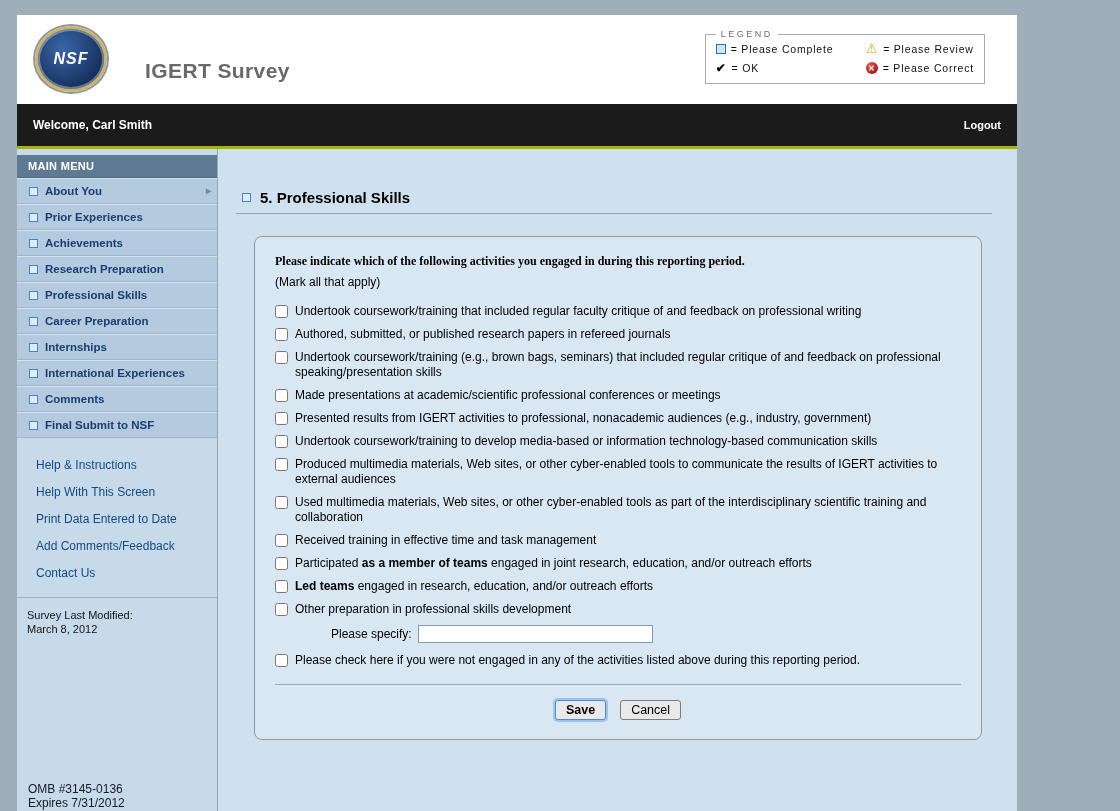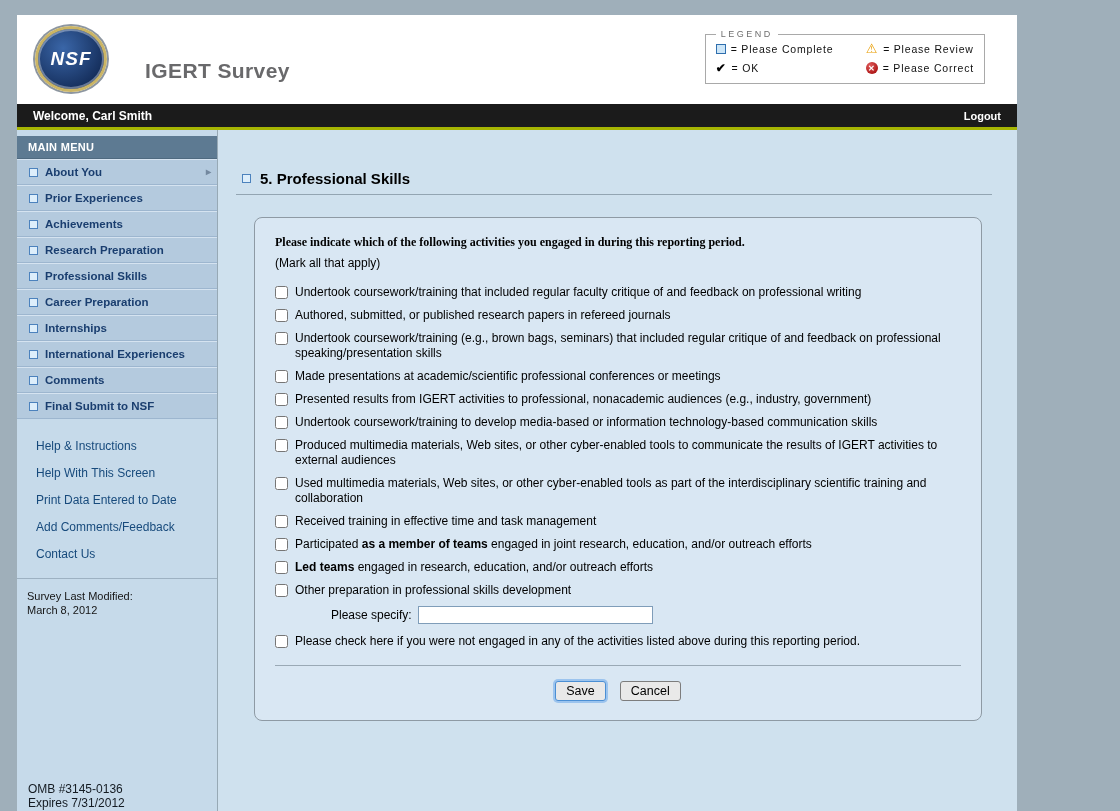--- a/index.html
+++ b/index.html
@@ -6,35 +6,35 @@
   html,body { background:#9fafba; font-family:"Liberation Sans", sans-serif; }
   .desktop { position:relative; width:1120px; height:811px; overflow:hidden; background:#9fafba; }
   .page { position:absolute; left:17px; top:15px; width:1000px; height:745px; background:#ffffff; }
 
   
   .header { position:relative; height:89px; background:#fff; }
   .logo { position:absolute; left:18px; top:11px; width:72px; height:66px; border-radius:50%;
           background: radial-gradient(circle at 38% 32%, #3a66a8 0%, #16305e 72%);
           border:3px solid #cbb565; box-shadow: inset 0 0 0 2px rgba(255,255,255,.35), 0 0 0 2px #8d96a0;
           display:flex; align-items:center; justify-content:center;
-          color:#fff; font-weight:bold; font-style:italic; font-size:19px; letter-spacing:1px; }
+          color:#fff; font-weight:bold; font-style:italic; font-size:16px; letter-spacing:1px; }
   .app-title { position:absolute; left:128px; top:44px; font-size:21px; font-weight:bold; color:#69696b; letter-spacing:.4px; }
   .legend { position:absolute; right:32px; top:14px; width:276px; border:1px solid #a9a9a9; background:#fff; padding:3px 10px 9px 10px; }
   .legend legend { font-size:9px; letter-spacing:2.5px; color:#6e6e6e; padding:0 5px; }
   .legend-grid { display:grid; grid-template-columns:150px 1fr; row-gap:7px; font-size:10.5px; letter-spacing:.8px; color:#101010; }
   .legend-item { display:flex; align-items:center; gap:5px; white-space:nowrap; }
   .licon { display:inline-flex; align-items:center; justify-content:center; flex:0 0 auto; }
   .licon.square { width:10px; height:10px; background:#cde6f8; border:1px solid #2f6fae; }
   .licon.warning { color:#e89c00; font-size:13px; line-height:1; }
   .licon.check { color:#000; font-size:12px; font-weight:bold; line-height:1; }
   .licon.error { width:12px; height:12px; border-radius:50%; color:#fff; font-size:8px; font-weight:bold;
                  background: radial-gradient(circle at 35% 30%, #e05a5a, #9c0000); }
 
   
-  .welcome-bar { height:26px; background:#1b1b1b; border-bottom:3px solid #a6b503;
+  .welcome-bar { height:45px; background:#1b1b1b; border-bottom:3px solid #a6b503;
                  display:flex; align-items:center; justify-content:space-between; padding:0 16px; }
   .welcome-text { color:#fff; font-size:12px; font-weight:600; }
   .logout { color:#fff; font-size:11px; font-weight:bold; cursor:pointer; text-decoration:none; }
 
   
   .content-row { display:flex; height:733px; background:#cfe1ee; }
   .sidebar { width:201px; background:#c6daea; border-right:1px solid #97a9b5; padding-top:6px; flex:0 0 auto; }
   .menu-header { background:#5d7a92; border-bottom:1px solid #4f6a80; color:#fff; font-size:11px; font-weight:bold;
                  letter-spacing:.3px; padding:5px 0 5px 11px; }
   .menu-item { display:flex; align-items:center; gap:7px; background:#b4cade;
@@ -60,21 +60,21 @@
   .cb-row input[type=checkbox] { width:13px; height:13px; margin:1px 0 0 0; flex:0 0 auto; }
   .cb-label { flex:1 1 auto; cursor:default; }
   .b { font-weight:bold; }
   .specify-row { display:flex; align-items:center; gap:6px; margin:2px 0 10px 56px; font-size:12px; }
   .specify-row input[type=text] { width:235px; height:18px; border:1px solid #7f9db9; background:#fff;
                                   font-size:12px; padding:1px 4px; font-family:inherit; }
   .box-rule { border:none; border-top:1px solid #9aa9b5; margin:16px 0 15px 0; }
   .button-row { display:flex; justify-content:center; gap:14px; padding-bottom:5px; }
   .btn { font-family:inherit; font-size:12.5px; padding:2px 10px; background:#e9e9e9; border:1px solid #7d7d7d;
          border-radius:3px; cursor:pointer; color:#000; }
-  .btn.default { border-color:#4b8fd4; box-shadow:0 0 0 2px #9cc4ee; }
+  .btn.default { border-color:#4b8fd4; box-shadow:0 0 0 2px #9cc4ee;font-weight:bold; }
 
   
   .footer { position:absolute; left:28px; top:782px; font-size:12px; color:#141b22; line-height:14px; }
 </style>
 </head>
 <body>
 
 <div class="desktop">
   <div class="page">
 

